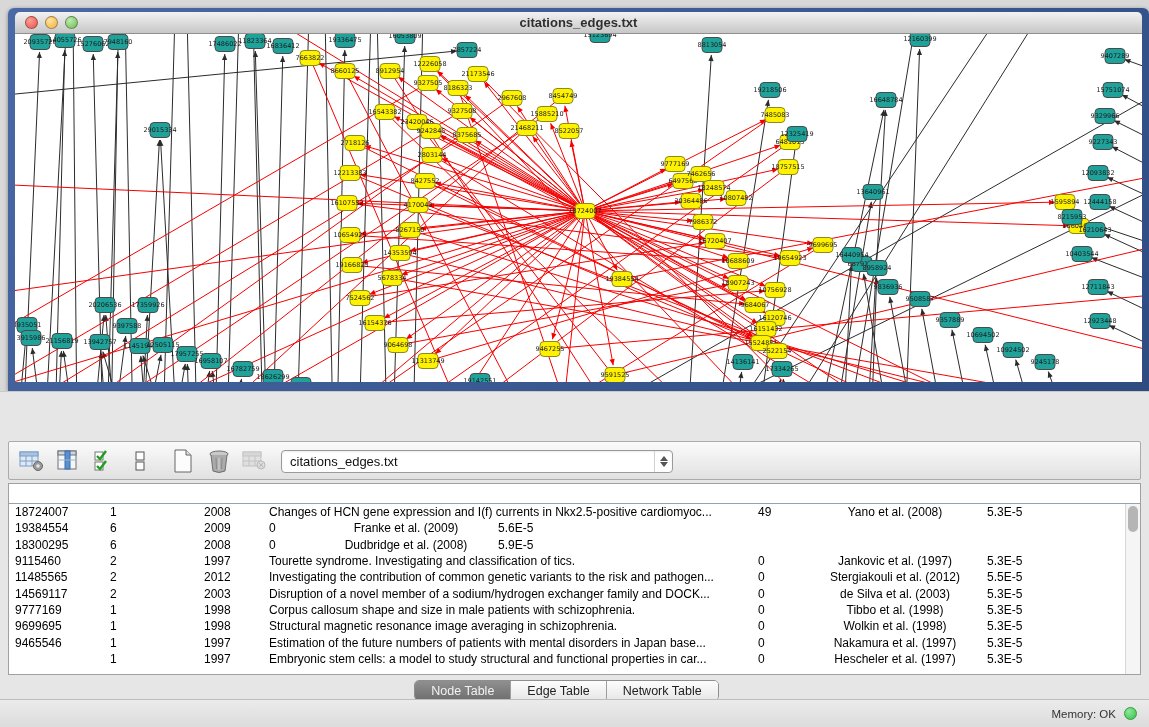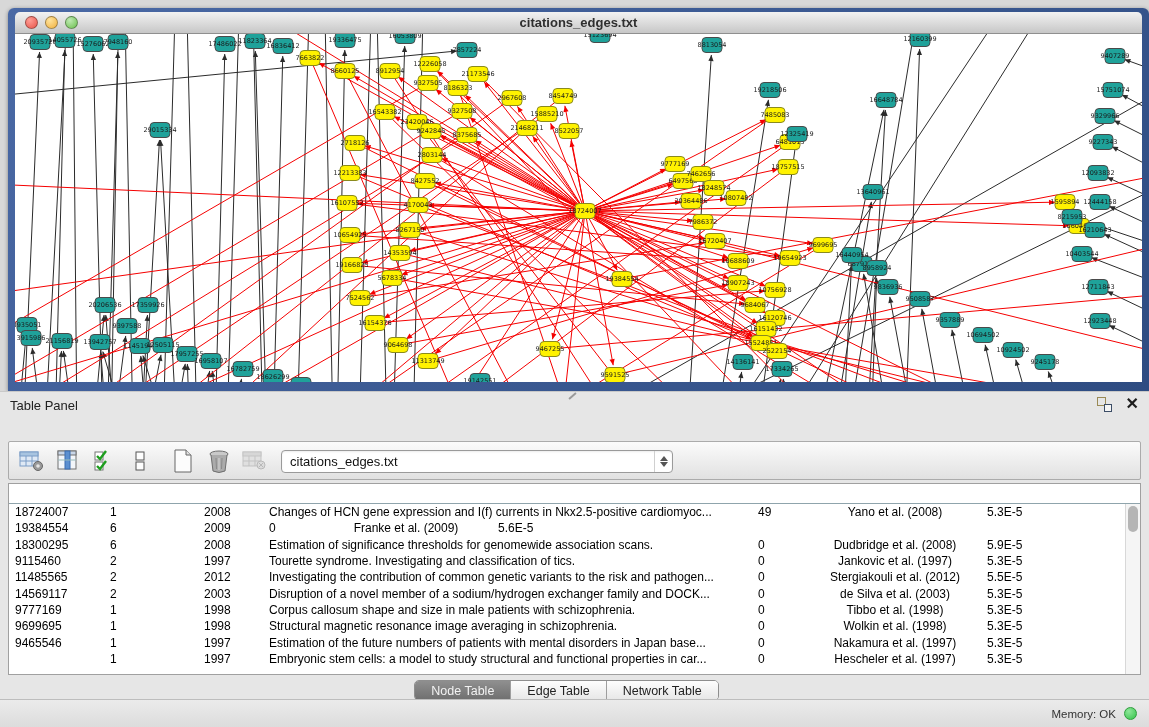--- a/index.html
+++ b/index.html
@@ -638,31 +638,20 @@
           <text x="862" y="236" text-anchor="middle" font-size="6.5px" font-family="DejaVu Sans, sans-serif" fill="#1a1a1a">8958924</text>
           <rect x="1090" y="14.5" width="20" height="15" rx="4" ry="4" fill="#1fa29a" stroke="#4a4a4a" stroke-width="1"></rect>
           <text x="1100" y="24" text-anchor="middle" font-size="6.5px" font-family="DejaVu Sans, sans-serif" fill="#1a1a1a">9407289</text>
           <rect x="895" y="-2.5" width="20" height="15" rx="4" ry="4" fill="#1fa29a" stroke="#4a4a4a" stroke-width="1"></rect>
           <text x="905" y="7" text-anchor="middle" font-size="6.5px" font-family="DejaVu Sans, sans-serif" fill="#1a1a1a">12160399</text>
         </svg>
     </div>
   </div>
 
   <div class="panel">
-    <div class="panel-header">
-      <span class="panel-title">Table Panel</span>
-      <span class="divider-grip"></span>
-      <div class="panel-header-icons">
-        <span class="float-icon">
-            <span class="sq-back"></span>
-            <span class="sq-front"></span>
-          </span>
-        <span class="close-icon">✕</span>
-      </div>
-    </div>
 
     <div class="toolbar">
       <span class="tb-icon">
         <svg width="26" height="24">
             <rect x="1" y="3" width="18" height="14" fill="#dfe9f5" stroke="#7a9cc6"></rect>
             <rect x="1" y="3" width="18" height="4" fill="#a8c4e0" stroke="#7a9cc6"></rect>
             <line x1="7" y1="7" x2="7" y2="17" stroke="#7a9cc6"></line>
             <line x1="13" y1="7" x2="13" y2="17" stroke="#7a9cc6"></line>
             <line x1="1" y1="12" x2="19" y2="12" stroke="#7a9cc6"></line>
             <circle cx="19" cy="17" r="4.5" fill="#9a9a9a" stroke="#666"></circle>
@@ -769,21 +758,20 @@
             <div class="td al" style="width: 94px;">6</div>
             <div class="td al" style="width: 65px;">2009</div>
             <div class="td al" style="width: 57px;">0</div>
             <div class="td ac" style="width: 172px;">Franke et al. (2009)</div>
             <div class="td al" style="width: 136px;">5.6E-5</div>
           </div>
           <div class="tr">
             <div class="td al" style="width: 95px;">18300295</div>
             <div class="td al" style="width: 94px;">6</div>
             <div class="td al" style="width: 65px;">2008</div>
-            <div class="td al" style="width: 489px;">Estimation of significance thresholds for genomewide association scans.</div>
             <div class="td al" style="width: 57px;">0</div>
             <div class="td ac" style="width: 172px;">Dudbridge et al. (2008)</div>
             <div class="td al" style="width: 136px;">5.9E-5</div>
           </div>
           <div class="tr">
             <div class="td al" style="width: 95px;">9115460</div>
             <div class="td al" style="width: 94px;">2</div>
             <div class="td al" style="width: 65px;">1997</div>
             <div class="td al" style="width: 489px;">Tourette syndrome. Investigating and classification of tics.</div>
             <div class="td al" style="width: 57px;">0</div>

